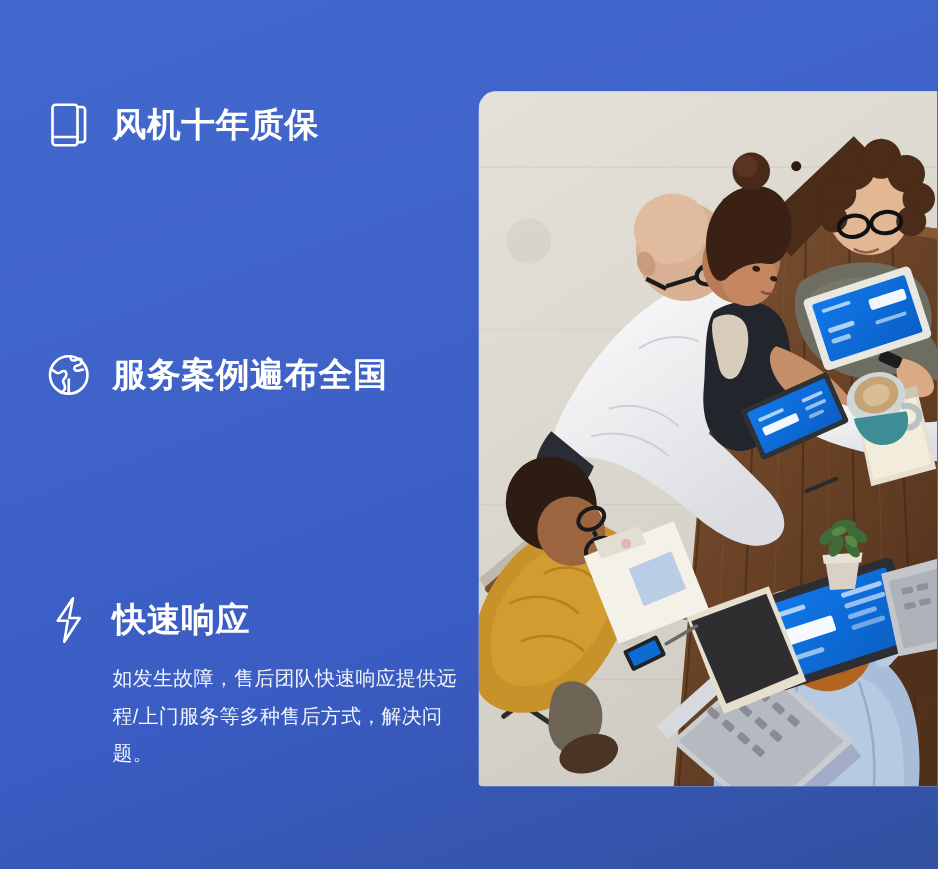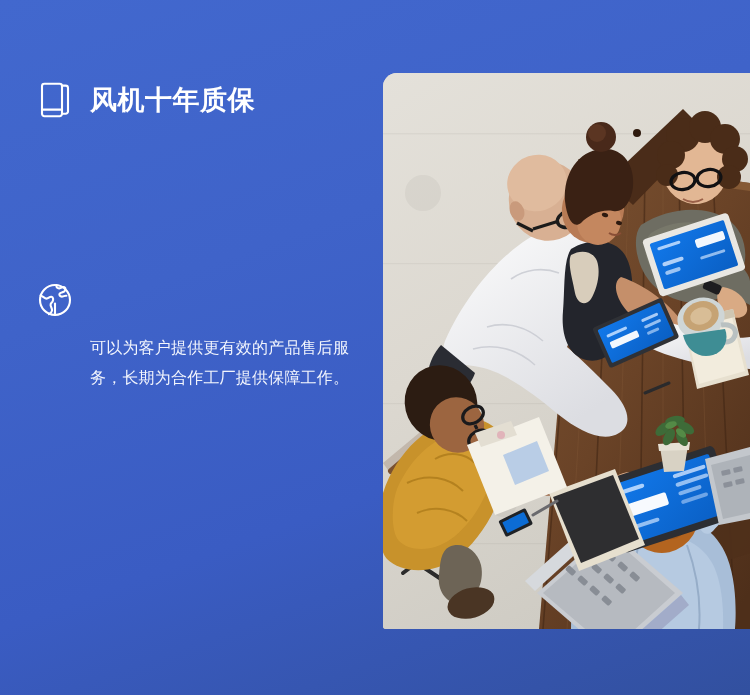--- a/index.html
+++ b/index.html
@@ -119,24 +119,35 @@
             <circle cx="17" cy="17" r="15"></circle>
             <path d="M2.6 12.4 C5.2 13.2 6.4 15.6 8.6 15.6 C10.6 15.6 11.4 13.4 13.4 13.8
                      C15.2 14.2 15.6 16.6 14.6 18.4 C13.8 19.8 12.2 20.4 12.6 22.4
                      C13 24.4 14.4 25.6 14 27.6 C13.7 29.2 12.4 30.4 11 31.2"></path>
             <path d="M18.6 2.2 C18 4.2 19.4 5.6 21.4 5.4 C23.4 5.2 24.6 3.4 26.4 4.2
                      C28 5 27.6 7.4 26 8.6 C24.4 9.8 22.4 9.2 21.6 10.8
                      C20.9 12.2 22 13.6 23.8 13.6 C25.6 13.6 26.8 12.4 28.4 12.8"></path>
             <path d="M17 32 V20.6"></path>
           </svg>
         </span>
+        <span class="feature-title">服务案例遍布全国</span>
       </div>
-      <div class="feature-body">可以为客户提供更有效的产品售后服务，长期为合作工厂提供保障工作。</div>
     </div>
 
+    <div class="feature f2">
+      <div class="feature-head">
+        <span class="feature-icon">
+          <svg width="26" height="38" viewBox="0 0 26 38" fill="none" stroke="#ffffff" stroke-width="2.1" stroke-linejoin="round" stroke-linecap="round">
+            <path d="M16.4 1.6 L4.2 19.6 H12.2 L9.4 36.4 L21.8 17.4 H13.4 Z"></path>
+          </svg>
+        </span>
+        <span class="feature-title">快速响应</span>
+      </div>
+      <div class="feature-body">如发生故障，售后团队快速响应提供远程/上门服务等多种售后方式，解决问题。</div>
+    </div>
 
   </div>
 
   <div id="photo">
     <svg width="367" height="556" viewBox="0 0 367 556">
       <defs>
         <linearGradient id="floorG" x1="0" y1="0" x2="0.4" y2="1">
           <stop offset="0" stop-color="#e4e1da"></stop>
           <stop offset="0.5" stop-color="#dcd8d0"></stop>
           <stop offset="1" stop-color="#cfccc4"></stop>

